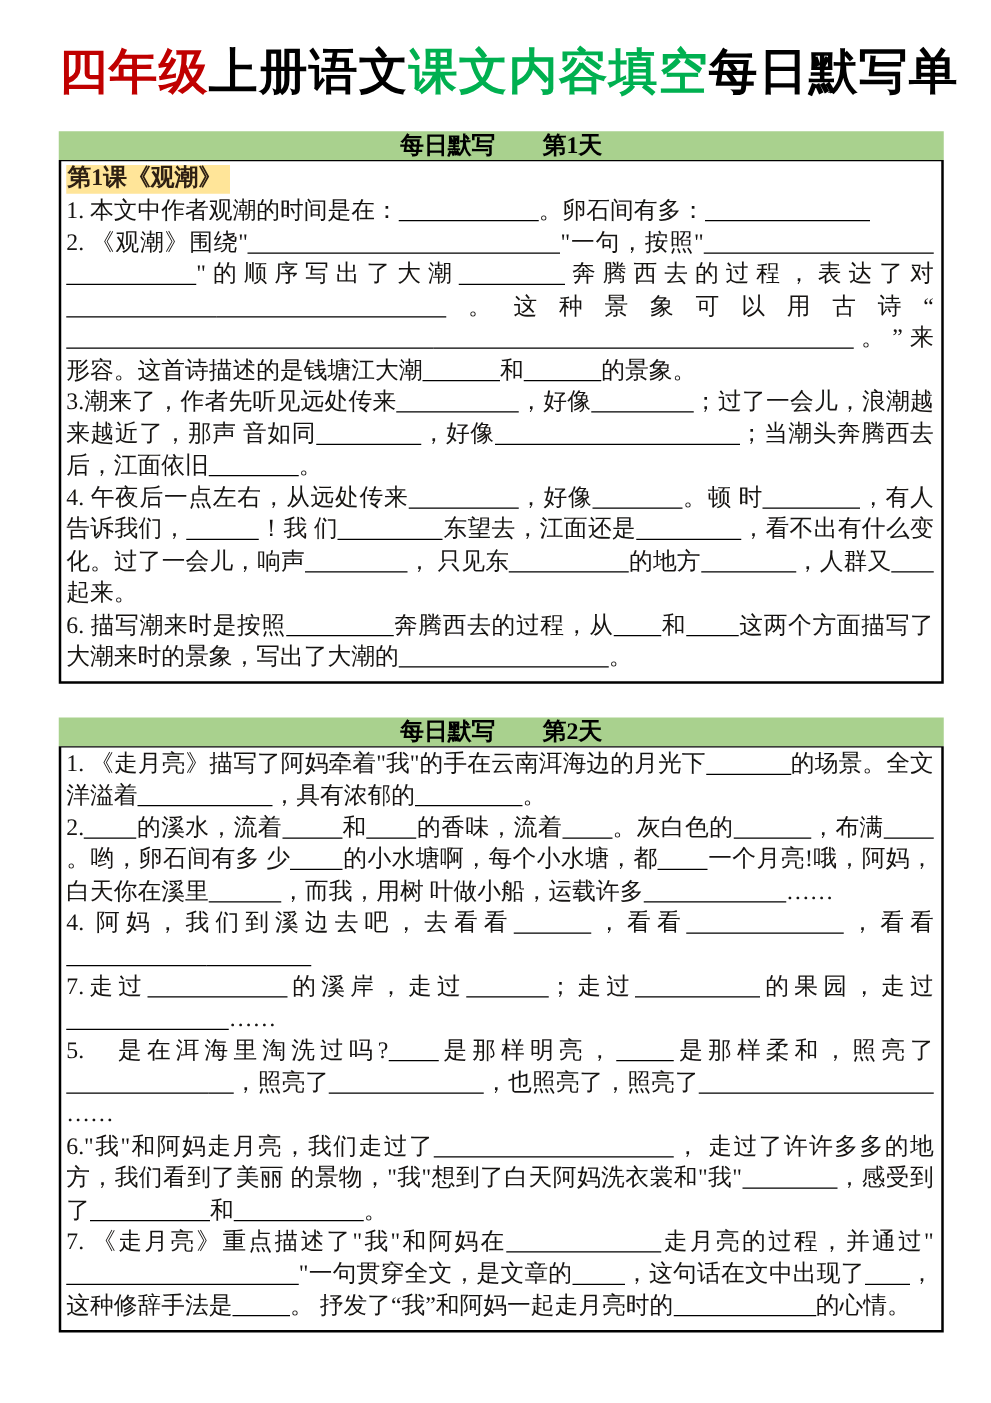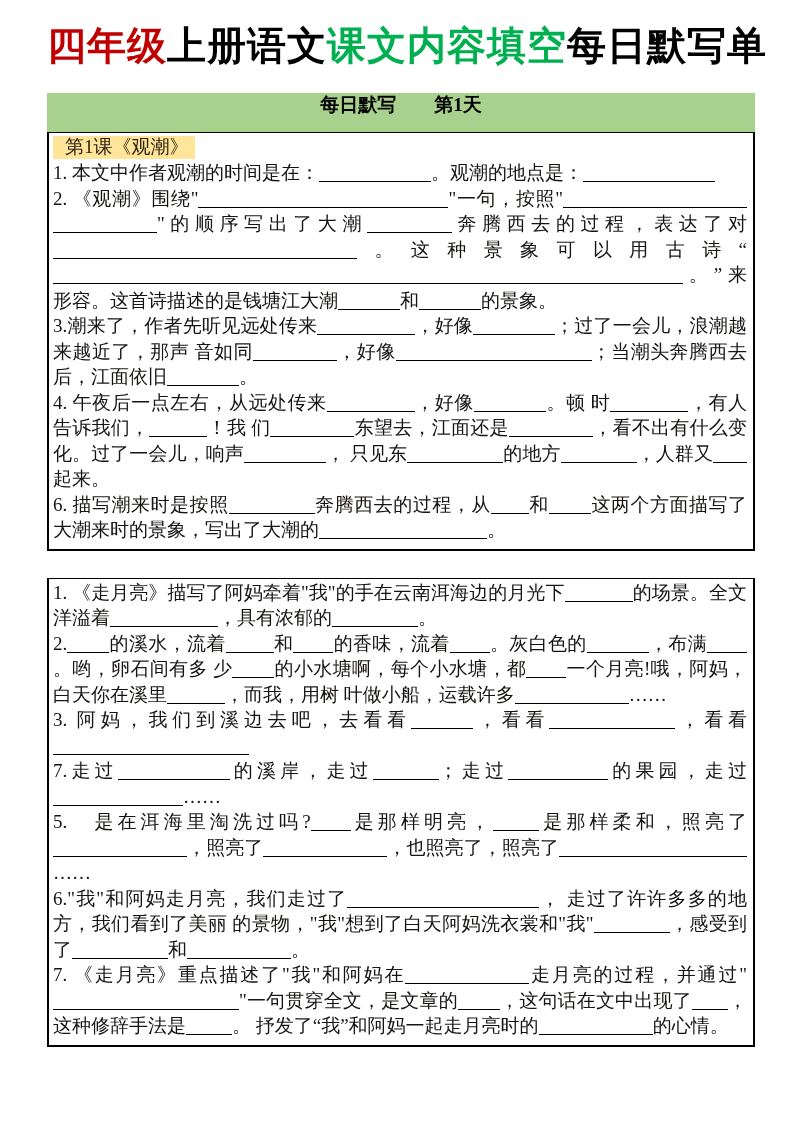--- a/index.html
+++ b/index.html
@@ -9,83 +9,85 @@
     --border:#000000;
   }
   html,body{margin:0;padding:0;background:#ffffff;}
   .page{
     width:793px;min-height:1122px;box-sizing:border-box;
     padding:24px 38px 20px 47px;
     font-family:"Liberation Serif","DejaVu Serif",serif;
     color:var(--ink);
   }
   .title{
-    margin:0 0 24px 0;
+    margin:12px 0 24px 0;
     text-align:center;
     font-family:"Liberation Sans","DejaVu Sans",sans-serif;
     font-weight:900;
     font-size:39px;
     line-height:1.15;
     letter-spacing:1px;
     white-space:nowrap;
   }
   .day{margin-bottom:27px;}
   .day-header{
     background:var(--header-green);
     text-align:center;
     font-weight:bold;
     font-size:19px;
     line-height:23px;
-    height:39px;
+    height:23px;
     color:#000;
   }
   .day-box{
     border:2px solid var(--border);
     border-top:1.5px solid var(--border);
     padding:1px 6px 6px 4px;
     font-size:19px;
     line-height:25.5px;
     text-align:justify;
   }
   .lesson-line{margin:0 0 1px 0;}
   .lesson-hl{
     background:var(--highlight-yellow);
-    padding:0 6px 2px 12px;
+    padding:0 6px 2px 1px;
     color:#2e2013;
+    font-weight:bold;
   }
   .para{margin:0;}
   .blank{
     display:inline-block;
     border-bottom:1.2px solid #000;
     height:17px;
     margin-bottom:-3px;
   }
 </style>
 </head>
 <body>
 
 <div class="page">
   <h1 class="title"><span style="color: rgb(192, 0, 0);">四年级</span><span style="color: rgb(0, 0, 0);">上册语文</span><span style="color: rgb(0, 176, 80);">课文内容填空</span><span style="color: rgb(0, 0, 0);">每日默写单</span></h1>
   <div>
       <section class="day">
         <div class="day-header">每日默写　　第1天</div>
         <div class="day-box">
           <div class="lesson-line"><span class="lesson-hl">第1课《观潮》</span></div>
-          <p class="para"><span>1. 本文中作者观潮的时间是在：</span><span class="blank" style="width: 112px;"></span><span>。观潮的地点是：</span><span class="blank" style="width: 132px;"></span></p>
+          <p class="para"><span>1. 本文中作者观潮的时间是在：</span><span class="blank" style="width: 112px;"></span><span>。卵石间有多：</span><span class="blank" style="width: 132px;"></span></p>
           <p class="para"><span>2. 《观潮》围绕"</span><span class="blank" style="width: 250px;"></span><span>"一句，按照"</span><span class="blank" style="width: 184px;"></span><span class="blank" style="width: 104px;"></span><span>"的顺序写出了大潮</span><span class="blank" style="width: 85px;"></span><span>奔腾西去的过程，表达了对</span><span class="blank" style="width: 120px;"></span><span class="blank" style="width: 184px;"></span><span>。这种景象可以用古诗“</span><span class="blank" style="width: 294px;"></span><span class="blank" style="width: 336px;"></span><span>。”来形容。这首诗描述的是钱塘江大潮</span><span class="blank" style="width: 62px;"></span><span>和</span><span class="blank" style="width: 62px;"></span><span>的景象。</span></p>
           <p class="para"><span>3.潮来了，作者先听见远处传来</span><span class="blank" style="width: 98px;"></span><span>，好像</span><span class="blank" style="width: 82px;"></span><span>；过了一会儿，浪潮越来越近了，那声 音如同</span><span class="blank" style="width: 84px;"></span><span>，好像</span><span class="blank" style="width: 196px;"></span><span>；当潮头奔腾西去后，江面依旧</span><span class="blank" style="width: 72px;"></span><span>。</span></p>
           <p class="para"><span>4. 午夜后一点左右，从远处传来</span><span class="blank" style="width: 88px;"></span><span>，好像</span><span class="blank" style="width: 72px;"></span><span>。顿 时</span><span class="blank" style="width: 78px;"></span><span>，有人告诉我们，</span><span class="blank" style="width: 58px;"></span><span>！我 们</span><span class="blank" style="width: 84px;"></span><span>东望去，江面还是</span><span class="blank" style="width: 84px;"></span><span>，看不出有什么变化。过了一会儿，响声</span><span class="blank" style="width: 82px;"></span><span>， 只见东</span><span class="blank" style="width: 96px;"></span><span>的地方</span><span class="blank" style="width: 76px;"></span><span>，人群又</span><span class="blank" style="width: 34px;"></span><span>起来。</span></p>
           <p class="para"><span>6. 描写潮来时是按照</span><span class="blank" style="width: 86px;"></span><span>奔腾西去的过程，从</span><span class="blank" style="width: 38px;"></span><span>和</span><span class="blank" style="width: 42px;"></span><span>这两个方面描写了大潮来时的景象，写出了大潮的</span><span class="blank" style="width: 168px;"></span><span>。</span></p>
         </div>
       </section>
       <section class="day">
+        <div class="day-header">每日默写　　第2天</div>
         <div class="day-box">
           <p class="para"><span>1. 《走月亮》描写了阿妈牵着"我"的手在云南洱海边的月光下</span><span class="blank" style="width: 68px;"></span><span>的场景。全文洋溢着</span><span class="blank" style="width: 108px;"></span><span>，具有浓郁的</span><span class="blank" style="width: 86px;"></span><span>。</span></p>
           <p class="para"><span>2.</span><span class="blank" style="width: 42px;"></span><span>的溪水，流着</span><span class="blank" style="width: 48px;"></span><span>和</span><span class="blank" style="width: 40px;"></span><span>的香味，流着</span><span class="blank" style="width: 40px;"></span><span>。灰白色的</span><span class="blank" style="width: 62px;"></span><span>，布满</span><span class="blank" style="width: 40px;"></span><span>。哟，卵石间有多 少</span><span class="blank" style="width: 42px;"></span><span>的小水塘啊，每个小水塘，都</span><span class="blank" style="width: 40px;"></span><span>一个月亮!哦，阿妈，白天你在溪里</span><span class="blank" style="width: 58px;"></span><span>，而我，用树 叶做小船，运载许多</span><span class="blank" style="width: 114px;"></span><span>……</span></p>
-          <p class="para"><span>3. 阿妈，我们到溪边去吧，去看看</span><span class="blank" style="width: 62px;"></span><span>，看看</span><span class="blank" style="width: 126px;"></span><span>，看看</span><span class="blank" style="width: 112px;"></span><span class="blank" style="width: 84px;"></span></p>
+          <p class="para"><span>4. 阿妈，我们到溪边去吧，去看看</span><span class="blank" style="width: 62px;"></span><span>，看看</span><span class="blank" style="width: 126px;"></span><span>，看看</span><span class="blank" style="width: 112px;"></span><span class="blank" style="width: 84px;"></span></p>
           <p class="para"><span>7.走过</span><span class="blank" style="width: 112px;"></span><span>的溪岸，走过</span><span class="blank" style="width: 66px;"></span><span>；走过</span><span class="blank" style="width: 100px;"></span><span>的果园，走过</span><span class="blank" style="width: 130px;"></span><span>……</span></p>
           <p class="para"><span>5.　是在洱海里淘洗过吗?</span><span class="blank" style="width: 40px;"></span><span>是那样明亮，</span><span class="blank" style="width: 46px;"></span><span>是那样柔和，照亮了</span><span class="blank" style="width: 114px;"></span><span class="blank" style="width: 20px;"></span><span>，照亮了</span><span class="blank" style="width: 124px;"></span><span>，也照亮了，照亮了</span><span class="blank" style="width: 188px;"></span><span>……</span></p>
           <p class="para"><span>6."我"和阿妈走月亮，我们走过了</span><span class="blank" style="width: 192px;"></span><span>， 走过了许许多多的地方，我们看到了美丽 的景物，"我"想到了白天阿妈洗衣裳和"我"</span><span class="blank" style="width: 76px;"></span><span>，感受到了</span><span class="blank" style="width: 96px;"></span><span>和</span><span class="blank" style="width: 104px;"></span><span>。</span></p>
           <p class="para"><span>7. 《走月亮》重点描述了"我"和阿妈在</span><span class="blank" style="width: 124px;"></span><span>走月亮的过程，并通过"</span><span class="blank" style="width: 186px;"></span><span>"一句贯穿全文，是文章的</span><span class="blank" style="width: 42px;"></span><span>，这句话在文中出现了</span><span class="blank" style="width: 36px;"></span><span>，这种修辞手法是</span><span class="blank" style="width: 46px;"></span><span>。 抒发了“我”和阿妈一起走月亮时的</span><span class="blank" style="width: 114px;"></span><span>的心情。</span></p>
         </div>
       </section>
     </div>
 </div>
 
 </body></html>

